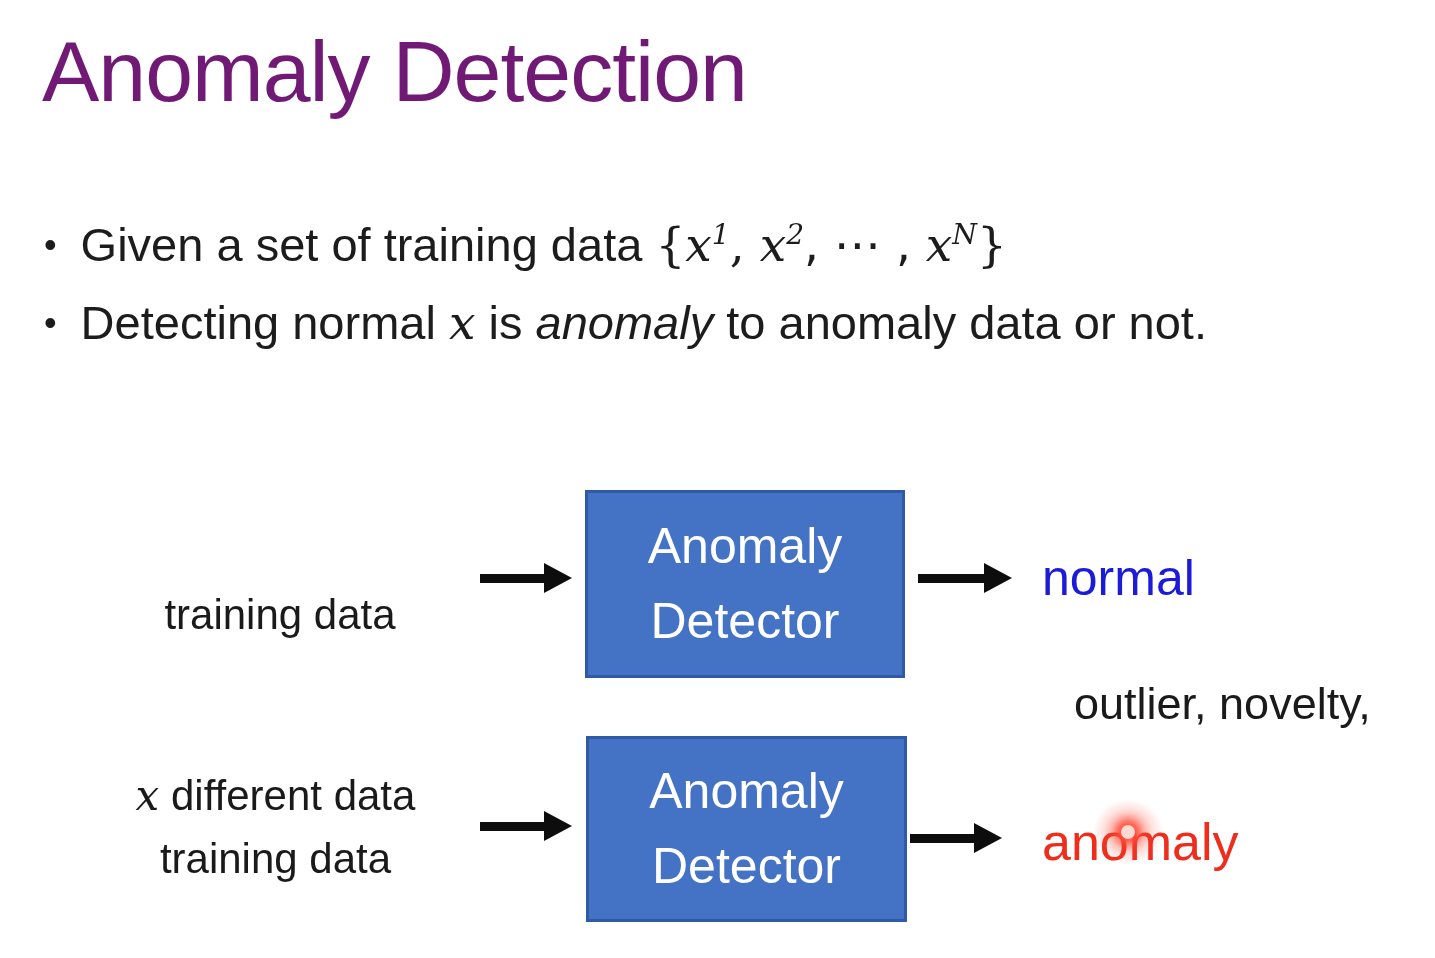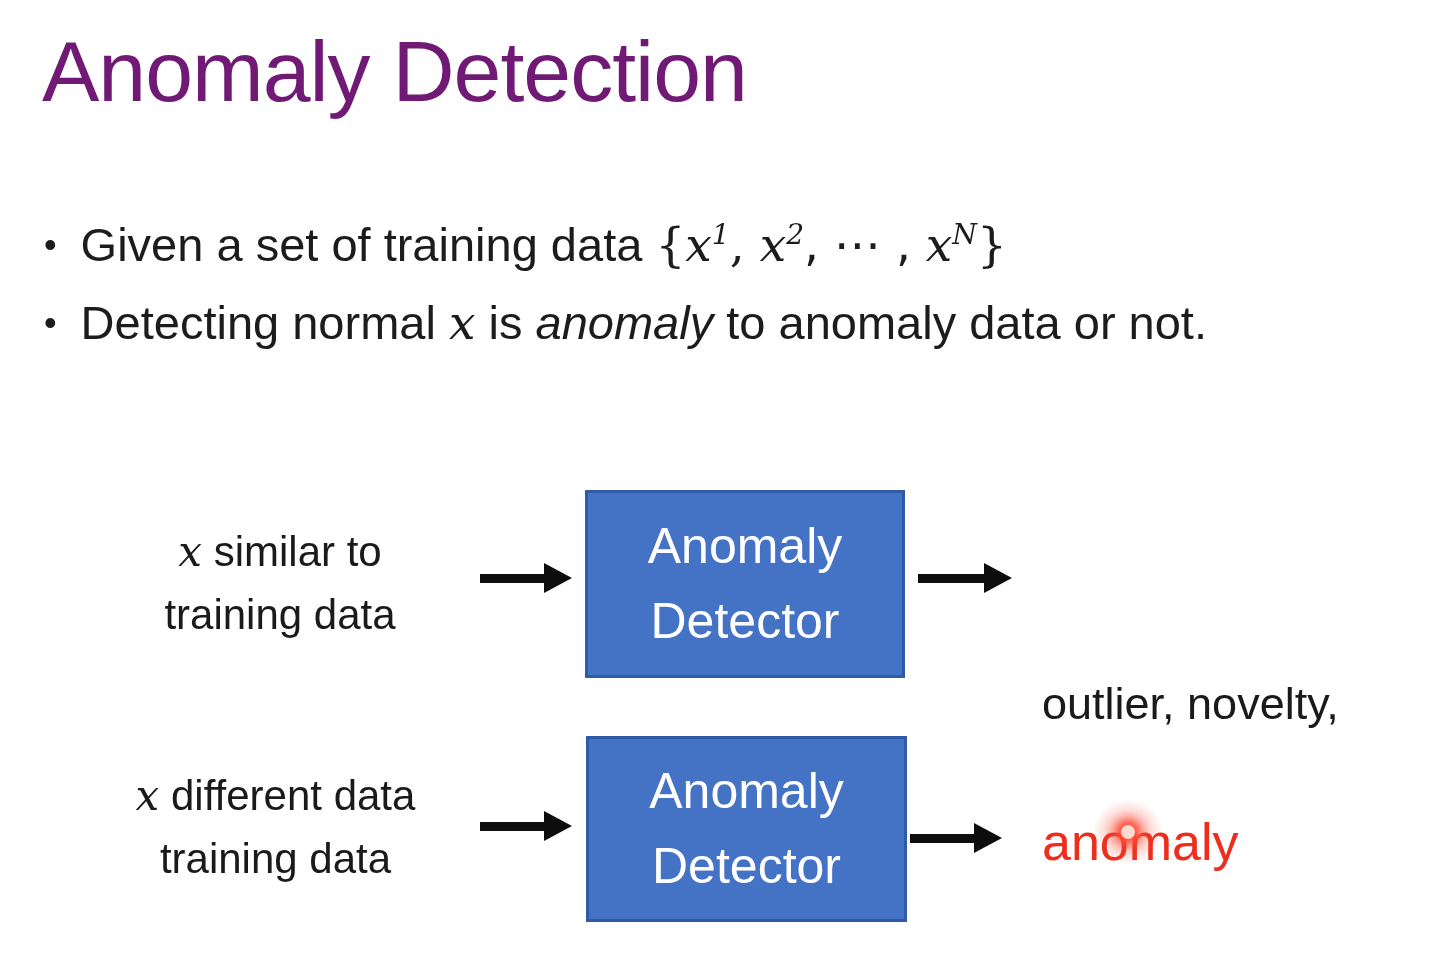--- a/index.html
+++ b/index.html
@@ -118,21 +118,21 @@
     position: absolute;
     left: 1042px;
     top: 548px;
     font-size: 50px;
     line-height: 60px;
     color: #1B1BD8;
     white-space: nowrap;
   }
   .out-aka {
     position: absolute;
-    left: 1042px;
+    left: 1074px;
     top: 672px;
     font-size: 45px;
     line-height: 64px;
     color: #1a1a1a;
     white-space: nowrap;
   }
   .out-anomaly {
     position: absolute;
     left: 1042px;
     top: 810px;
@@ -188,39 +188,40 @@
     <div class="bullet-line">
       <span class="bullet-dot">•</span>
       <span>
         <span>Detecting normal </span><span class="math-x">x</span><span> is </span><span class="italic-word">anomaly</span><span> to anomaly data or not.</span>
       </span>
     </div>
 
   </div>
 
   <div class="dg-label dg-label-row1">
-    <span><span class="math-x">x</span><span> similar to</span></span><br>
+    <br>
     <span>training data</span>
   </div>
 
   <div class="arrow arrow-1">
     <span class="arrow-shaft"></span>
     <span class="arrow-head"></span>
   </div>
 
   <div class="dg-box dg-box-1">
     <span>Anomaly</span>
     <span>Detector</span>
   </div>
 
   <div class="arrow arrow-2">
     <span class="arrow-shaft"></span>
     <span class="arrow-head"></span>
   </div>
 
+  <div class="out-normal">normal</div>
 
   <div class="out-aka">
     <span>outlier, novelty,</span><br>
   </div>
 
   <div class="dg-label dg-label-row2">
     <span><span class="math-x">x</span><span> different data</span></span><br>
     <span>training data</span>
   </div>
 

